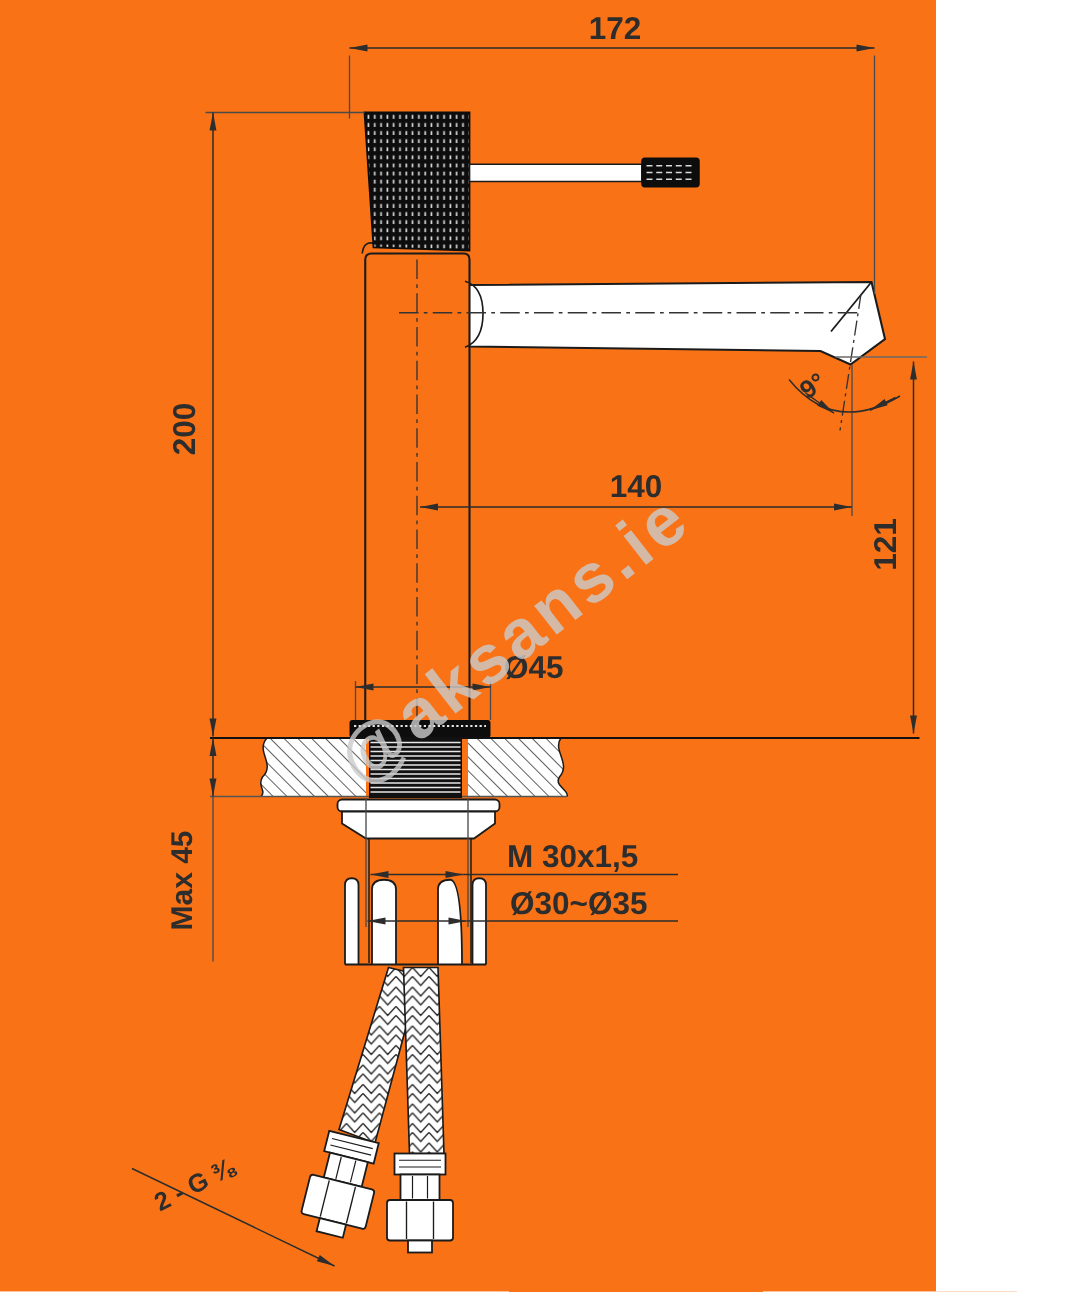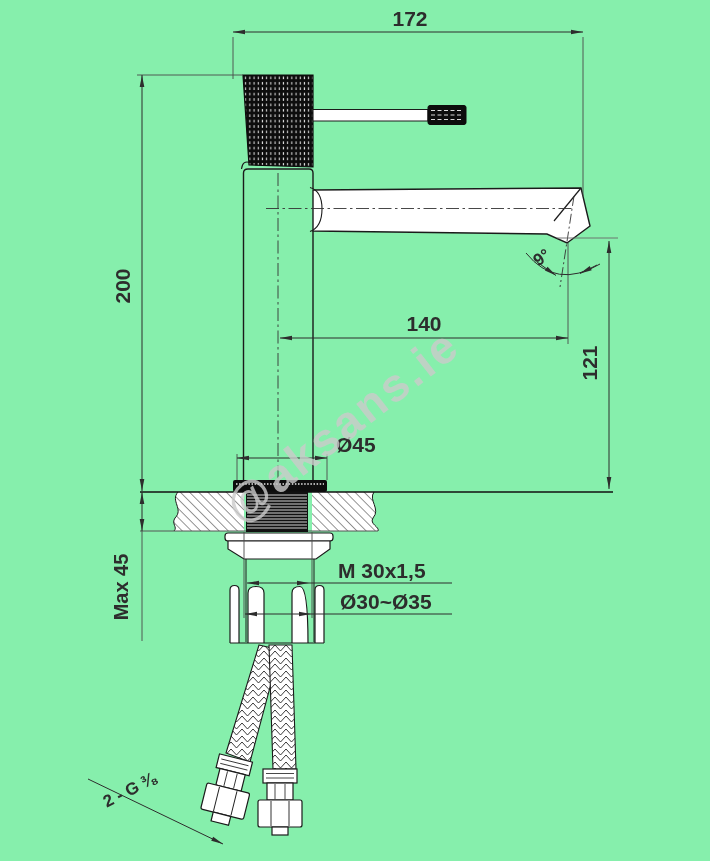--- a/index.html
+++ b/index.html
@@ -1,17 +1,17 @@
 <!DOCTYPE html>
 <html><head>
 <meta charset="utf-8">
 <style>
   html,body{margin:0;padding:0;background:#ffffff;}
   .canvas{
-    position:relative;width:710px;height:861px;background:#86efac;overflow:hidden;
+    position:relative;width:624px;height:861px;background:#f97316;overflow:hidden;
     font-family:"Liberation Sans",sans-serif;
   }
   svg text{
     font-family:"Liberation Sans",sans-serif;
     font-weight:700;
     fill:#2d2d2d;
   }
   .dim-t{font-size:21px;}
   .dim-s{font-size:17px;}
   .wm{font-size:46px;letter-spacing:3px;fill:#cbcbcb;opacity:0.8;font-weight:700;}

